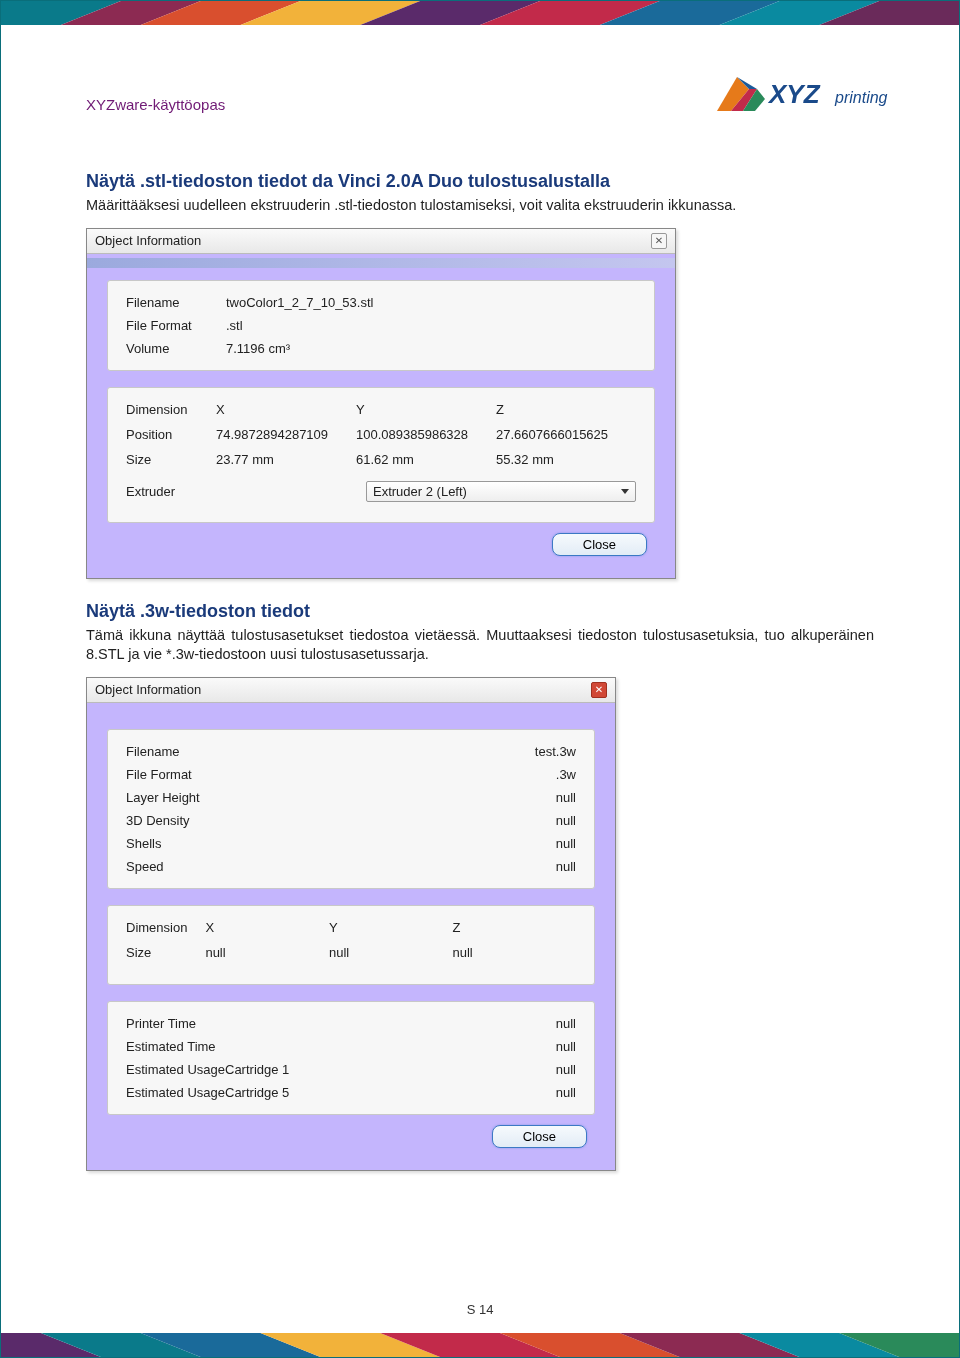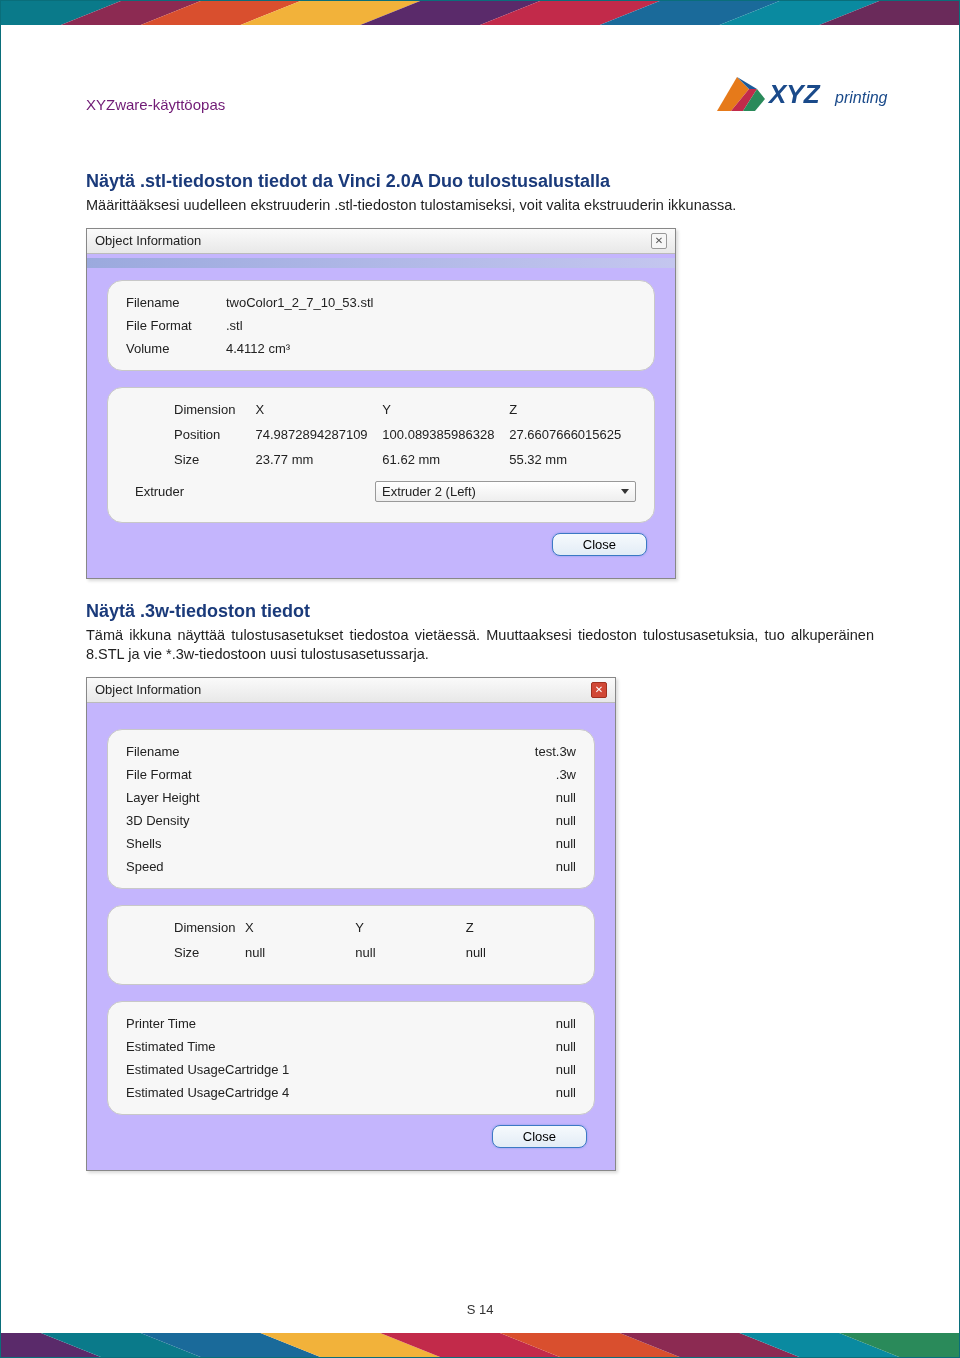--- a/index.html
+++ b/index.html
@@ -99,36 +99,36 @@
     position: absolute;
     left: 0; right: 0;
     height: 10px;
     background: linear-gradient(90deg, #7aa0c4, #c4d4e4);
     opacity: 0.55;
   }
 
   .panel {
     background: #f7f7f7;
     border: 1px solid #c8c8c8;
-    border-radius: 15px;
+    border-radius: 3px;
     padding: 14px 18px;
     margin: 16px 8px 10px 8px;
     font-size: 13px;
     color: #222;
   }
   .panel .row { display: flex; margin-bottom: 8px; }
   .panel .row:last-child { margin-bottom: 0; }
   .panel .lbl { width: 100px; }
   .panel .val { flex: 1; }
 
-  .grid-row { display: flex; margin-bottom: 10px; margin-left: 48px; }
+  .grid-row { display: flex; margin-bottom: 10px; }
   .grid-row .c0 { width: 90px; }
   .grid-row .c { width: 140px; }
 
-  .extruder-row { display: flex; align-items: center; padding: 4px 0 6px 0; margin-left: 9px; }
+  .extruder-row { display: flex; align-items: center; padding: 4px 0 6px 0; }
   .extruder-row .lbl { width: 240px; }
   .select-box {
     flex: 1;
     border: 1px solid #999;
     background: linear-gradient(#fff,#eee);
     padding: 2px 6px;
     font-size: 13px;
     display: flex;
     justify-content: space-between;
     align-items: center;
@@ -211,21 +211,21 @@
         <div class="row">
           <span class="lbl">Filename</span>
           <span class="val">twoColor1_2_7_10_53.stl</span>
         </div>
         <div class="row">
           <span class="lbl">File Format</span>
           <span class="val">.stl</span>
         </div>
         <div class="row">
           <span class="lbl">Volume</span>
-          <span class="val">4.4112 cm³</span>
+          <span class="val">7.1196 cm³</span>
         </div>
       </div>
 
       <div class="panel">
         <div class="grid-row">
           <span class="c0">Dimension</span>
           <span class="c">X</span>
           <span class="c">Y</span>
           <span class="c">Z</span>
         </div>
@@ -314,21 +314,21 @@
           </div>
         <div class="row">
             <span class="lbl">Estimated Time</span>
             <span>null</span>
           </div>
         <div class="row">
             <span class="lbl">Estimated UsageCartridge 1</span>
             <span>null</span>
           </div>
         <div class="row">
-            <span class="lbl">Estimated UsageCartridge 4</span>
+            <span class="lbl">Estimated UsageCartridge 5</span>
             <span>null</span>
           </div>
       </div>
 
       <div class="btn-row">
         <span class="btn">Close</span>
       </div>
     </div>
   </div>
 

